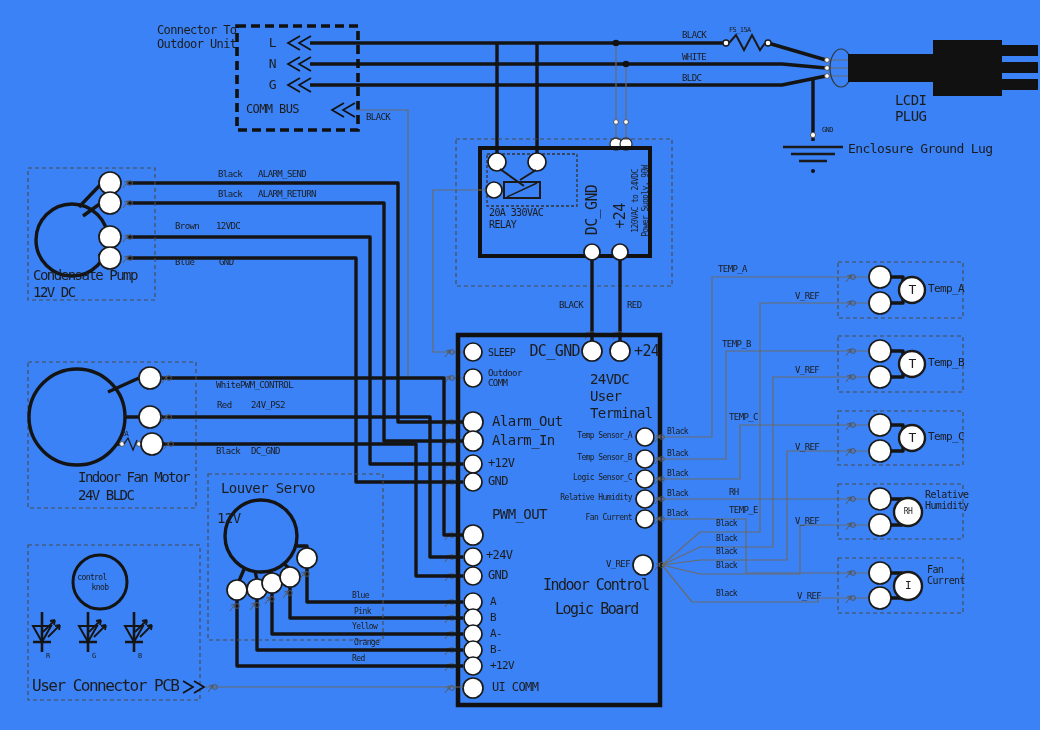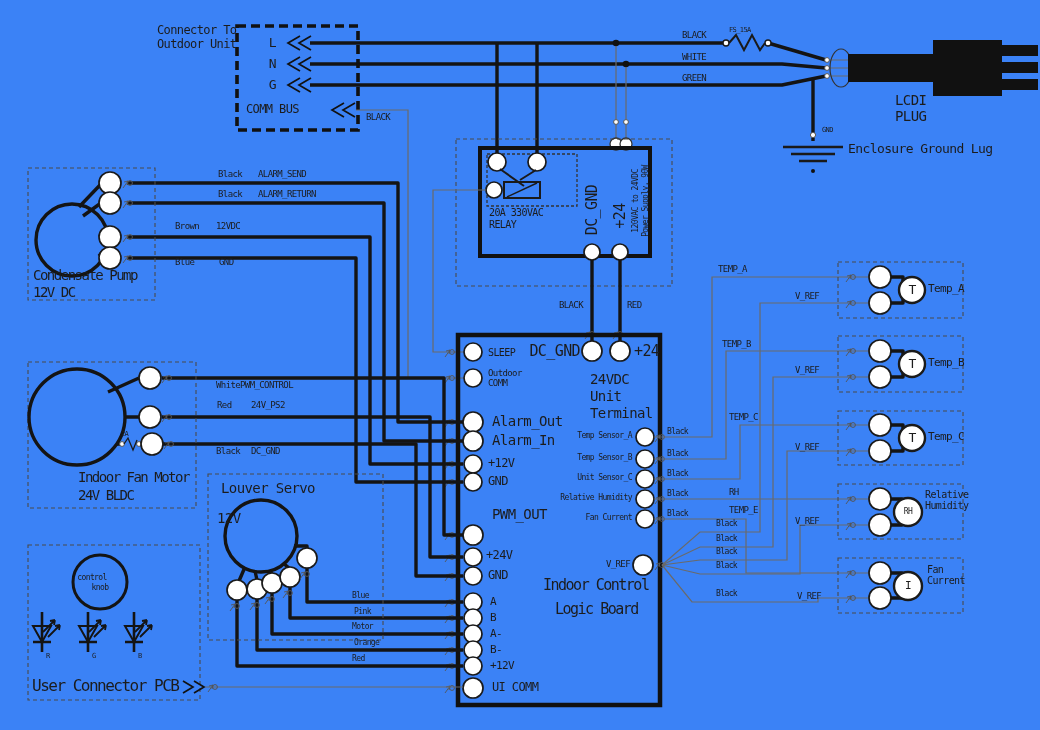--- a/index.html
+++ b/index.html
@@ -306,61 +306,61 @@
 <div class="lbl f12" style="left:157px;top:24px">Connector To</div>
 <div class="lbl f12" style="left:157px;top:38px">Outdoor Unit</div>
 <div class="lbl f13 ra" style="left:250px;top:36px;width:26px">L</div>
 <div class="lbl f13 ra" style="left:250px;top:57px;width:26px">N</div>
 <div class="lbl f13 ra" style="left:250px;top:78px;width:26px">G</div>
 <div class="lbl f12" style="left:246px;top:103px">COMM BUS</div>
 <div class="lbl f9" style="left:366px;top:112px">BLACK</div>
 
 <div class="lbl f9" style="left:682px;top:30px">BLACK</div>
 <div class="lbl f9" style="left:682px;top:52px">WHITE</div>
-<div class="lbl f9" style="left:682px;top:73px">GREEN</div>
+<div class="lbl f9" style="left:682px;top:73px">BLDC</div>
 <div class="lbl f7" style="left:729px;top:27px">FS_15A</div>
 <div class="lbl f14" style="left:895px;top:93px">LCDI</div>
 <div class="lbl f14" style="left:895px;top:109px">PLUG</div>
 <div class="lbl f7" style="left:822px;top:127px">GND</div>
 <div class="lbl f13" style="left:848px;top:142px">Enclosure Ground Lug</div>
 
 <div class="lbl f10" style="left:489px;top:207px">20A 330VAC</div>
 <div class="lbl f10" style="left:489px;top:219px">RELAY</div>
 <div class="lbl f15 rot" style="left:592px;top:210px">DC_GND</div>
 <div class="lbl f15 rot" style="left:620px;top:216px">+24</div>
 <div class="lbl f8 rot" style="left:636px;top:201px">120VAC to 24VDC</div>
 <div class="lbl f8 rot" style="left:646px;top:201px">Power Supply, 90W</div>
 <div class="lbl f9 ra" style="left:550px;top:300px;width:33px">BLACK</div>
 <div class="lbl f9" style="left:627px;top:300px">RED</div>
 
 <div class="lbl f15 ra" style="left:508px;top:343px;width:72px">DC_GND</div>
 <div class="lbl f15" style="left:634px;top:343px">+24</div>
 <div class="lbl f14" style="left:590px;top:372px">24VDC</div>
-<div class="lbl f14" style="left:590px;top:389px">Unit</div>
+<div class="lbl f14" style="left:590px;top:389px">User</div>
 <div class="lbl f14" style="left:590px;top:406px">Terminal</div>
 
 <div class="lbl f10" style="left:488px;top:347px">SLEEP</div>
 <div class="lbl f9 wrap" style="left:488px;top:368px;width:52px">Outdoor COMM</div>
 <div class="lbl f14" style="left:492px;top:414px">Alarm_Out</div>
 <div class="lbl f14" style="left:492px;top:433px">Alarm_In</div>
 <div class="lbl f12" style="left:488px;top:457px">+12V</div>
 <div class="lbl f12" style="left:488px;top:475px">GND</div>
 <div class="lbl f14" style="left:492px;top:507px">PWM_OUT</div>
 <div class="lbl f12" style="left:486px;top:549px">+24V</div>
 <div class="lbl f12" style="left:488px;top:569px">GND</div>
 <div class="lbl f11" style="left:490px;top:596px">A</div>
 <div class="lbl f11" style="left:490px;top:612px">B</div>
 <div class="lbl f11" style="left:490px;top:628px">A-</div>
 <div class="lbl f11" style="left:490px;top:644px">B-</div>
 <div class="lbl f11" style="left:490px;top:660px">+12V</div>
 <div class="lbl f12" style="left:492px;top:681px">UI COMM</div>
 
 <div class="lbl f8 ra" style="left:542px;top:432px;width:90px">Temp Sensor_A</div>
 <div class="lbl f8 ra" style="left:542px;top:454px;width:90px">Temp Sensor_B</div>
-<div class="lbl f8 ra" style="left:542px;top:474px;width:90px">Unit Sensor_C</div>
+<div class="lbl f8 ra" style="left:542px;top:474px;width:90px">Logic Sensor_C</div>
 <div class="lbl f8 ra" style="left:542px;top:494px;width:90px">Relative Humidity</div>
 <div class="lbl f8 ra" style="left:542px;top:514px;width:90px">Fan Current</div>
 <div class="lbl f9 ra" style="left:576px;top:559px;width:54px">V_REF</div>
 
 <div class="lbl f15 tight" style="left:543px;top:577px">Indoor Control</div>
 <div class="lbl f15 tight" style="left:555px;top:601px">Logic Board</div>
 
 <div class="lbl f8" style="left:667px;top:428px">Black</div>
 <div class="lbl f8" style="left:667px;top:450px">Black</div>
 <div class="lbl f8" style="left:667px;top:470px">Black</div>
@@ -412,21 +412,21 @@
 <div class="lbl f9" style="left:216px;top:446px">Black</div>
 <div class="lbl f9" style="left:251px;top:446px">DC_GND</div>
 <div class="lbl f7" style="left:121px;top:431px">2A</div>
 <div class="lbl f14 tight" style="left:78px;top:470px">Indoor Fan Motor</div>
 <div class="lbl f14 tight" style="left:78px;top:488px">24V BLDC</div>
 
 <div class="lbl f14" style="left:221px;top:481px">Louver Servo</div>
 <div class="lbl f14" style="left:217px;top:511px">12V</div>
 <div class="lbl f8" style="left:352px;top:592px">Blue</div>
 <div class="lbl f8" style="left:354px;top:608px">Pink</div>
-<div class="lbl f8" style="left:352px;top:623px">Motor</div>
+<div class="lbl f8" style="left:352px;top:623px">Yellow</div>
 <div class="lbl f8" style="left:354px;top:639px">Orange</div>
 <div class="lbl f8" style="left:352px;top:655px">Red</div>
 
 <div class="lbl f8 ctr" style="left:92px;top:578px">control</div>
 <div class="lbl f8 ctr" style="left:100px;top:588px">knob</div>
 <div class="lbl f7" style="left:46px;top:653px">R</div>
 <div class="lbl f7" style="left:92px;top:653px">G</div>
 <div class="lbl f7" style="left:138px;top:653px">B</div>
 <div class="lbl f16 tight" style="left:32px;top:677px">User Connector PCB</div>
 

